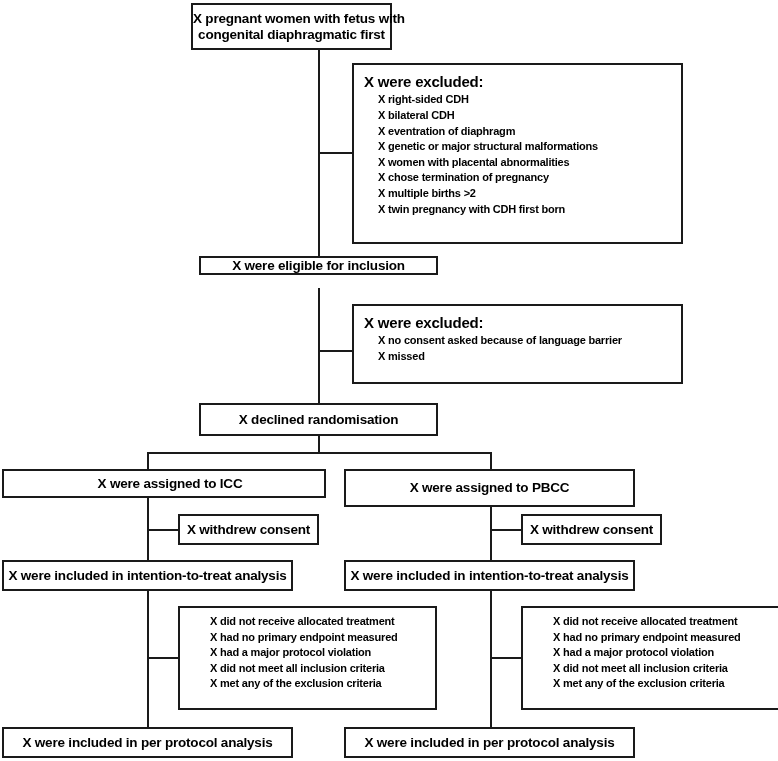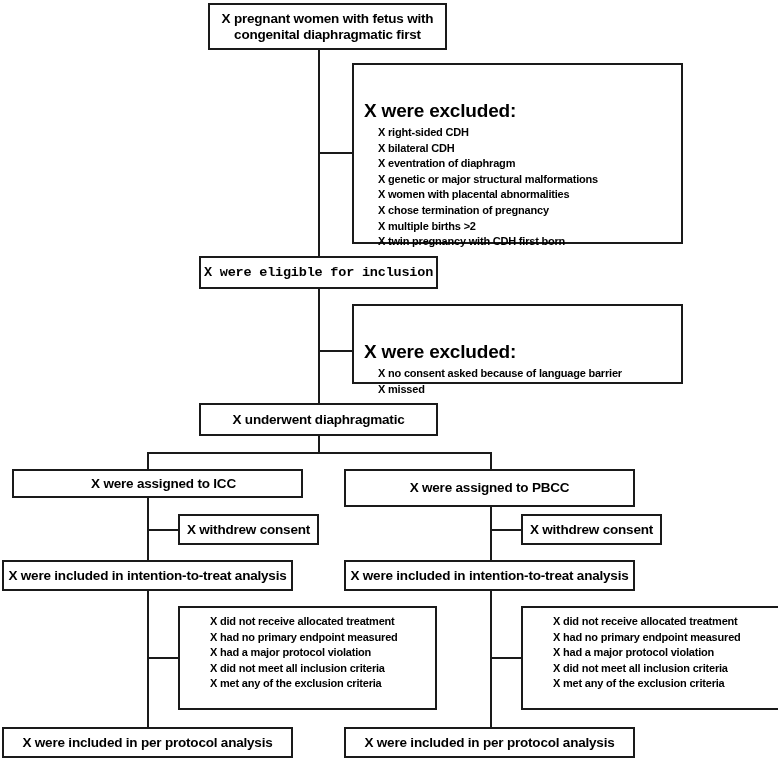--- a/index.html
+++ b/index.html
@@ -39,26 +39,25 @@
   .box-list {
     padding: 6px 8px 5px 10px;
   }
   .txt {
     font-size: 13.5px;
     font-weight: bold;
     letter-spacing: -0.2px;
     white-space: nowrap;
   }
   .list-head {
-    font-size: 19px;
+    font-size: 15px;
     font-weight: bold;
     letter-spacing: -0.2px;
     white-space: nowrap;
     line-height: 1.42;
-    margin-top: 27px;
   }
   .list-item {
     font-size: 11px;
     font-weight: bold;
     letter-spacing: -0.2px;
     white-space: nowrap;
     line-height: 1.42;
     padding-left: 14px;
   }
   .list-item-flush {
@@ -96,58 +95,58 @@
 
   <div class="ln vln" style="left:147px; top:590px; height:138px;"></div>
   <div class="ln hln" style="left:147px; top:657px; width:32px;"></div>
 
   <div class="ln vln" style="left:490px; top:496px; height:68px;"></div>
   <div class="ln hln" style="left:490px; top:529px; width:32px;"></div>
 
   <div class="ln vln" style="left:490px; top:590px; height:138px;"></div>
   <div class="ln hln" style="left:490px; top:657px; width:32px;"></div>
 
-  <div class="box box-center" style="left:208px; top:3px; width:239px; height:47px;">
+  <div class="box box-center" style="left:191px; top:3px; width:201px; height:47px;">
     <div class="lines">
       <div class="txt">X pregnant women with fetus with</div>
       <div class="txt">congenital diaphragmatic first</div>
     </div>
   </div>
 
   <div class="box box-list" style="left:352px; top:63px; width:331px; height:181px;">
     <div class="list-head">X were excluded:</div>
     <div class="list-item">X right-sided CDH</div>
     <div class="list-item">X bilateral CDH</div>
     <div class="list-item">X eventration of diaphragm</div>
     <div class="list-item">X genetic or major structural malformations</div>
     <div class="list-item">X women with placental abnormalities</div>
     <div class="list-item">X chose termination of pregnancy</div>
     <div class="list-item">X multiple births &gt;2</div>
     <div class="list-item">X twin pregnancy with CDH first born</div>
   </div>
 
-  <div class="box box-center" style="left:199px; top:256px; width:239px; height:33px;font-family:Liberation Mono, monospace;">
+  <div class="box box-center" style="left:199px; top:256px; width:239px; height:19px;">
     <div class="lines">
       <div class="txt">X were eligible for inclusion</div>
     </div>
   </div>
 
   <div class="box box-list" style="left:352px; top:304px; width:331px; height:80px;">
     <div class="list-head">X were excluded:</div>
     <div class="list-item">X no consent asked because of language barrier</div>
     <div class="list-item">X missed</div>
   </div>
 
   <div class="box box-center" style="left:199px; top:403px; width:239px; height:33px;">
     <div class="lines">
-      <div class="txt">X underwent diaphragmatic</div>
-    </div>
-  </div>
-
-  <div class="box box-center" style="left:12px; top:469px; width:291px; height:29px;padding-left:12px;">
+      <div class="txt">X declined randomisation</div>
+    </div>
+  </div>
+
+  <div class="box box-center" style="left:2px; top:469px; width:324px; height:29px;padding-left:12px;">
     <div class="lines">
       <div class="txt">X were assigned to ICC</div>
     </div>
   </div>
 
   <div class="box box-center" style="left:344px; top:469px; width:291px; height:38px;">
     <div class="lines">
       <div class="txt">X were assigned to PBCC</div>
     </div>
   </div>

